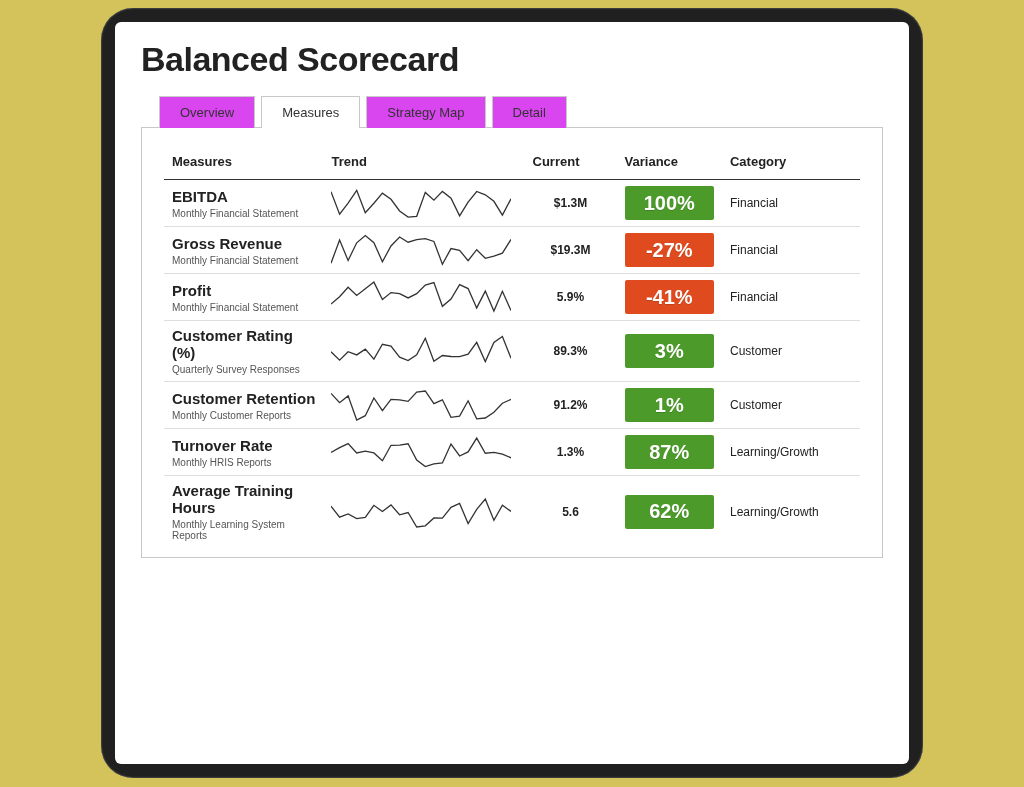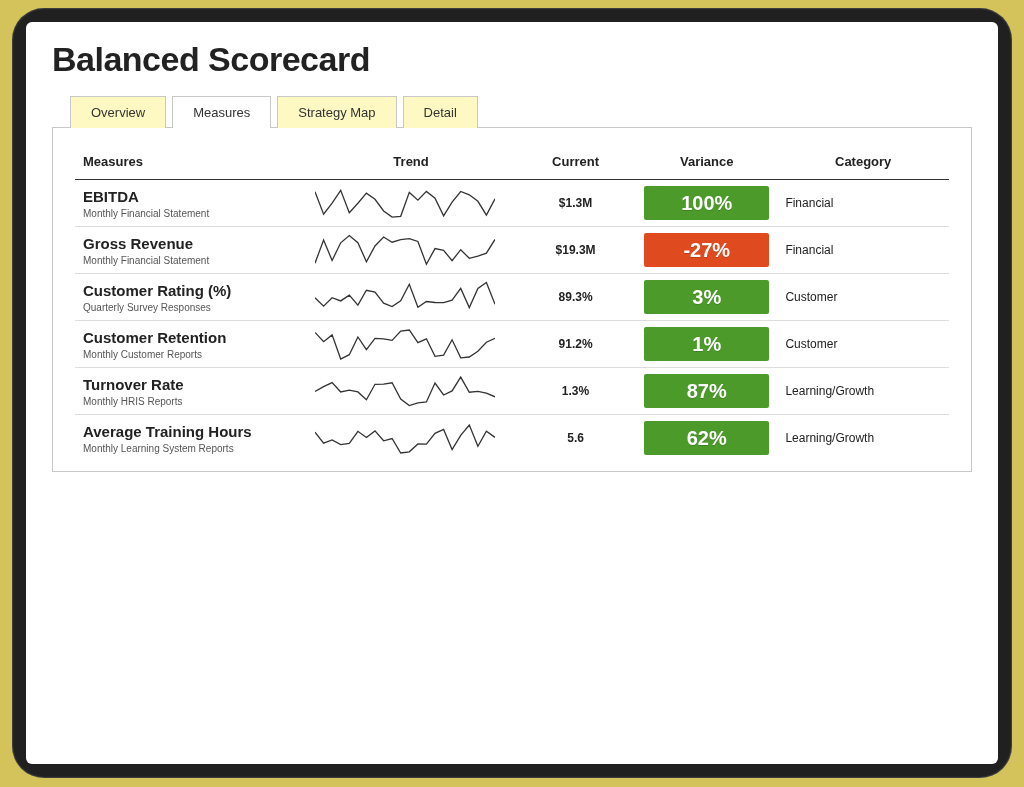--- a/index.html
+++ b/index.html
@@ -1,44 +1,44 @@
 <!DOCTYPE html>
 <html><head>
 <meta charset="utf-8">
 <style>
   html,body{margin:0;padding:0;font-family:Verdana,Geneva,sans-serif;background:#d4c35a;}
   .device-frame{
-    margin:8px auto 0 auto;width:1000px;height:770px;
+    margin:8px auto 0 auto;width:822px;height:770px;
     background:#202020;border-radius:32px;padding:14px;box-sizing:border-box;
     box-shadow:inset 0 0 2px #888;
   }
   .screen{
     width:100%;height:100%;background:#fff;border-radius:6px;
     padding:18px 26px;box-sizing:border-box;overflow:hidden;
   }
   h1.page-title{
     margin:0 0 16px 0;font-size:34px;font-weight:bold;color:#222;
     font-family:Verdana,Geneva,sans-serif;letter-spacing:-0.5px;
   }
   .tab-row{display:flex;align-items:flex-end;margin-left:18px;}
   .tab{
-    border:1px solid #c8c8c8;border-bottom:none;background:#fef9c3;
+    border:1px solid #c8c8c8;border-bottom:none;background:#d946ef;
     padding:8px 20px;font-size:13px;color:#333;margin-right:6px;
     cursor:pointer;position:relative;top:1px;
   }
   .tab.active{background:#fff;font-weight:normal;z-index:2;}
   .panel{
     border:1px solid #c8c8c8;padding:22px 22px 10px 22px;background:#fff;
   }
   table.measures{width:100%;border-collapse:collapse;}
   table.measures th{
     font-size:13px;font-weight:bold;color:#222;text-align:left;
     padding:4px 8px 10px 8px;border-bottom:1px solid #333;
   }
-  table.measures th.center{text-align:center;}
+  table.measures th.center{text-align:left;}
   table.measures td{
     padding:6px 8px;border-bottom:1px solid #ddd;vertical-align:middle;
     font-size:12px;color:#222;
   }
   table.measures tr:last-child td{border-bottom:none;}
   .measure-name{font-weight:bold;font-size:15px;margin-bottom:3px;}
   .measure-src{font-size:10px;color:#555;font-weight:normal;}
   td.current{font-weight:bold;text-align:center;font-size:13px;}
   td.category{font-weight:normal;text-align:left;font-size:12px;}
   td.variance{padding:4px 4px;}
@@ -118,20 +118,36 @@
                 </svg>
               </td>
               <td class="current">$19.3M</td>
               <td class="variance">
                 <div class="var-pill var-red">-27%</div>
               </td>
               <td class="category">Financial</td>
             </tr>
             <tr>
               <td>
+                <div class="measure-name">Profit</div>
+                <div class="measure-src">Monthly Financial Statement</div>
+              </td>
+              <td class="trend">
+                <svg width="180" height="34" viewBox="0 0 180 34">
+                  <path d="M0.0 24.0 L8.6 16.7 L17.1 7.3 L25.7 15.4 L34.3 8.8 L42.9 2.1 L51.4 19.5 L60.0 12.6 L68.6 13.6 L77.1 17.9 L85.7 13.7 L94.3 5.0 L102.9 2.6 L111.4 26.3 L120.0 19.0 L128.6 4.7 L137.1 8.6 L145.7 27.9 L154.3 11.1 L162.9 31.1 L171.4 11.3 L180.0 30.6" fill="none" stroke="#333" stroke-width="1.3"></path>
+                </svg>
+              </td>
+              <td class="current">5.9%</td>
+              <td class="variance">
+                <div class="var-pill var-red">-41%</div>
+              </td>
+              <td class="category">Financial</td>
+            </tr>
+            <tr>
+              <td>
                 <div class="measure-name">Customer Rating (%)</div>
                 <div class="measure-src">Quarterly Survey Responses</div>
               </td>
               <td class="trend">
                 <svg width="180" height="34" viewBox="0 0 180 34">
                   <path d="M0.0 17.8 L8.6 26.2 L17.1 17.7 L25.7 20.9 L34.3 15.1 L42.9 25.1 L51.4 10.3 L60.0 12.2 L68.6 23.2 L77.1 26.6 L85.7 20.7 L94.3 4.3 L102.9 27.3 L111.4 21.5 L120.0 22.5 L128.6 22.7 L137.1 20.2 L145.7 8.4 L154.3 27.6 L162.9 8.5 L171.4 2.4 L180.0 24.2" fill="none" stroke="#333" stroke-width="1.3"></path>
                 </svg>
               </td>
               <td class="current">89.3%</td>
               <td class="variance">

